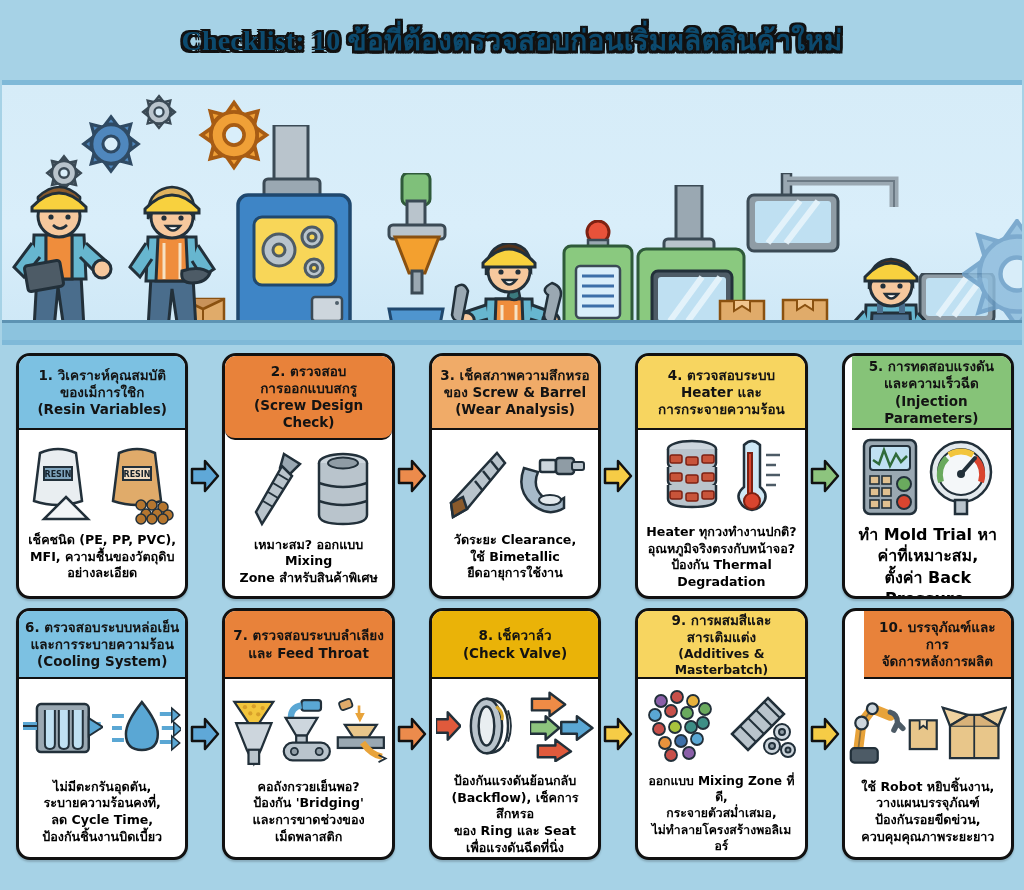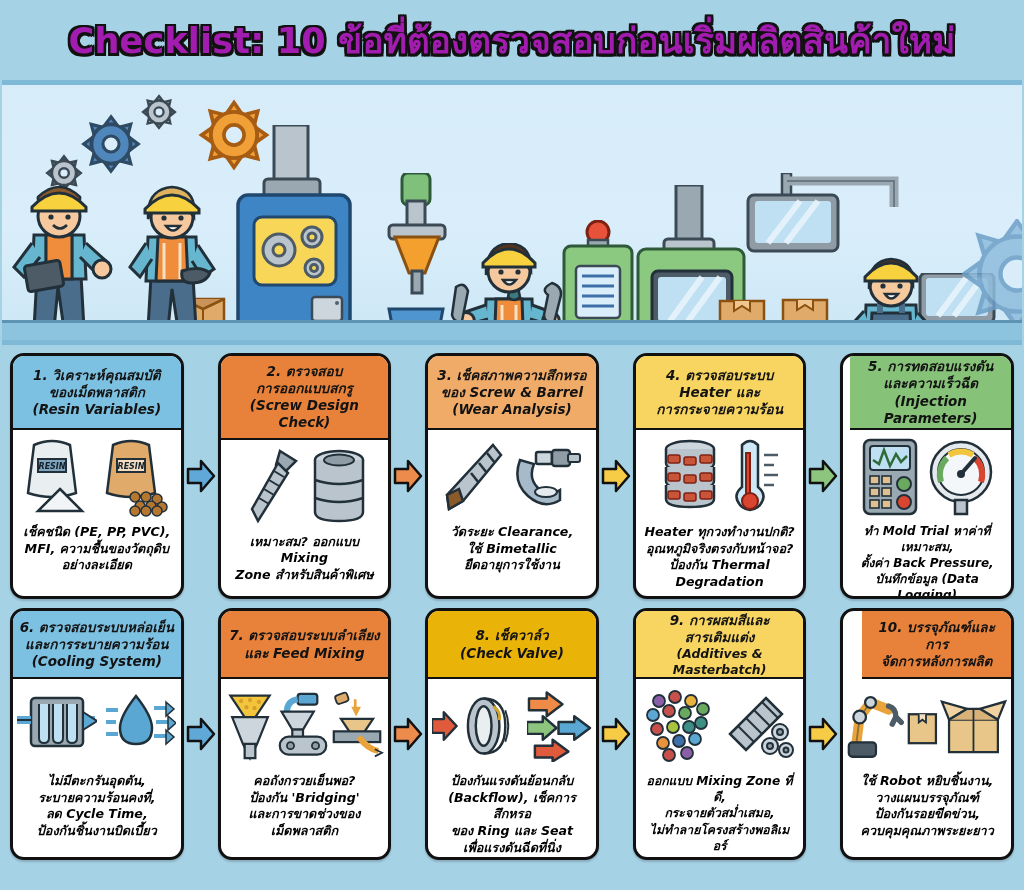--- a/index.html
+++ b/index.html
@@ -14,30 +14,31 @@
 
   
   .title-band {
     height: 80px;
     display: flex;
     align-items: center;
     justify-content: center;
     background: #a6d2e6;
   }
   .title-text {
-    font-size: 35px;
+    font-size: 28px;
     font-weight: bold;
-    color: #a21caf;
+    color: #0c4a6e;
     letter-spacing: .2px;
     white-space: nowrap;
     text-shadow:
       -2.5px -2.5px 0 #111, 2.5px -2.5px 0 #111,
       -2.5px  2.5px 0 #111, 2.5px  2.5px 0 #111,
       -2.5px 0 0 #111, 2.5px 0 0 #111,
       0 -2.5px 0 #111, 0 2.5px 0 #111;
+    font-family: Liberation Serif, serif;
   }
 
   
   .banner {
     position: relative;
     height: 265px;
     margin: 0 2px;
     background: linear-gradient(#d6ecf8 0%, #d9eefa 55%, #cde7f6 100%);
     border-top: 5px solid #7fb9d8;
     border-bottom: 5px solid #7fb9d8;
@@ -52,21 +53,21 @@
   .gear { position: absolute; }
   .gear svg { display: block; }
 
   
   .worker { position: absolute; }
 
   
   .mach { position: absolute; }
 
   
-  .grid-wrap { padding: 8px 10px 6px 10px; font-style: italic; }
+  .grid-wrap { padding: 8px 10px 6px 16px; }
   .row {
     display: flex;
     align-items: stretch;
     gap: 0;
     margin-bottom: 9px;
     height: 246px;
   }
   .row.row2 { height: 252px; }
 
   .card {
@@ -92,21 +93,21 @@
     display: flex;
     align-items: center;
     justify-content: center;
   }
   .row2 .card-head { min-height: 68px; }
   .card-body {
     flex: 1;
     display: flex;
     flex-direction: column;
     align-items: center;
-    justify-content: flex-start;
+    justify-content: center;
     padding: 4px 4px 6px 4px;
   }
   .card-art {
     height: 86px;
     width: 100%;
     display: flex;
     align-items: center;
     justify-content: center;
     gap: 7px;
   }
@@ -419,21 +420,21 @@
 </div>
 
 <div class="grid-wrap">
 
   <div class="row row1">
 
     <div class="card">
       <div class="card-head" style="background:#7cc1e2;">
         <div>
           <div>1. วิเคราะห์คุณสมบัติ</div>
-          <div>ของเม็ดพลาสติก</div>
+          <div>ของเม็การใชิก</div>
           <div>(Resin Variables)</div>
         </div>
       </div>
       <div class="card-body">
         <div class="card-art">
           <svg width="74" height="80" viewBox="0 0 74 80">
             <path d="M14 8 q18 -8 36 0 l6 48 q-24 8 -48 0Z" fill="#e9eef1" stroke="#22303a" stroke-width="2.5"></path>
             <rect x="18" y="22" width="28" height="13" fill="#7fa4bd" stroke="#22303a" stroke-width="2"></rect>
             <text x="32" y="32" font-size="8" font-weight="bold" text-anchor="middle" fill="#14202a" font-family="DejaVu Sans,sans-serif">RESIN</text>
             <path d="M40 52 L62 74 L18 74 Z" fill="#f2f5f7" stroke="#22303a" stroke-width="2.5"></path>
@@ -463,21 +464,21 @@
       </div>
     </div>
 
     <div class="arrow-cell">
       <svg width="30" height="34" viewBox="0 0 30 34">
           <path d="M2 10 H15 V2 L28 17 L15 32 V24 H2 Z" fill="#5fa8d8" stroke="#111" stroke-width="2.5" stroke-linejoin="round"></path>
         </svg>
     </div>
 
     <div class="card">
-      <div class="card-head" style="background:#e8823a;">
+      <div class="card-head" style="background:#e8823a;border-radius:10px;">
         <div>
           <div>2. ตรวจสอบ</div>
           <div>การออกแบบสกรู</div>
           <div>(Screw Design Check)</div>
         </div>
       </div>
       <div class="card-body">
         <div class="card-art">
           <svg width="62" height="80" viewBox="0 0 62 80">
             <path d="M40 4 L56 14 L46 24 L36 18Z" fill="#9aa8b2" stroke="#22303a" stroke-width="2.5"></path>
@@ -634,21 +635,21 @@
             <circle cx="34" cy="36" r="30" fill="#e4eaee" stroke="#22303a" stroke-width="2.5"></circle>
             <circle cx="34" cy="36" r="23" fill="#f4f7f9" stroke="#22303a" stroke-width="2"></circle>
             <path d="M14 46 A23 23 0 0 1 20 22" fill="none" stroke="#6aaa5e" stroke-width="6"></path>
             <path d="M22 19 A23 23 0 0 1 46 19" fill="none" stroke="#f2c53c" stroke-width="6"></path>
             <path d="M48 22 A23 23 0 0 1 54 46" fill="none" stroke="#d9452f" stroke-width="6"></path>
             <path d="M34 38 L48 22" stroke="#22303a" stroke-width="4" stroke-linecap="round"></path>
             <circle cx="34" cy="38" r="4" fill="#22303a"></circle>
             <rect x="28" y="64" width="12" height="14" fill="#b9c4cc" stroke="#22303a" stroke-width="2.5"></rect>
           </svg>
         </div>
-        <div class="card-desc" style="font-size:12px;">
+        <div class="card-desc" style="font-size:16px;">
           <div>ทำ Mold Trial หาค่าที่เหมาะสม,</div>
           <div>ตั้งค่า Back Pressure,</div>
           <div>บันทึกข้อมูล (Data Logging)</div>
         </div>
       </div>
     </div>
   </div>
 
   <div class="row row2">
 
@@ -702,21 +703,21 @@
     <div class="arrow-cell">
       <svg width="30" height="34" viewBox="0 0 30 34">
           <path d="M2 10 H15 V2 L28 17 L15 32 V24 H2 Z" fill="#5fa8d8" stroke="#111" stroke-width="2.5" stroke-linejoin="round"></path>
         </svg>
     </div>
 
     <div class="card">
       <div class="card-head" style="background:#e8823a;">
         <div>
           <div>7. ตรวจสอบระบบลำเลียง</div>
-          <div>และ Feed Mixing</div>
+          <div>และ Feed Throat</div>
         </div>
       </div>
       <div class="card-body">
         <div class="card-art" style="gap:3px;">
           <svg width="56" height="76" viewBox="0 0 56 76">
             <path d="M6 4 L50 4 L34 28 L22 28 Z" fill="#f2c53c" stroke="#22303a" stroke-width="2.5"></path>
             <g fill="#d79f2a">
                 <circle cx="18" cy="10" r="2.4"></circle>
                 <circle cx="28" cy="9" r="2.4"></circle>
                 <circle cx="38" cy="11" r="2.4"></circle>

